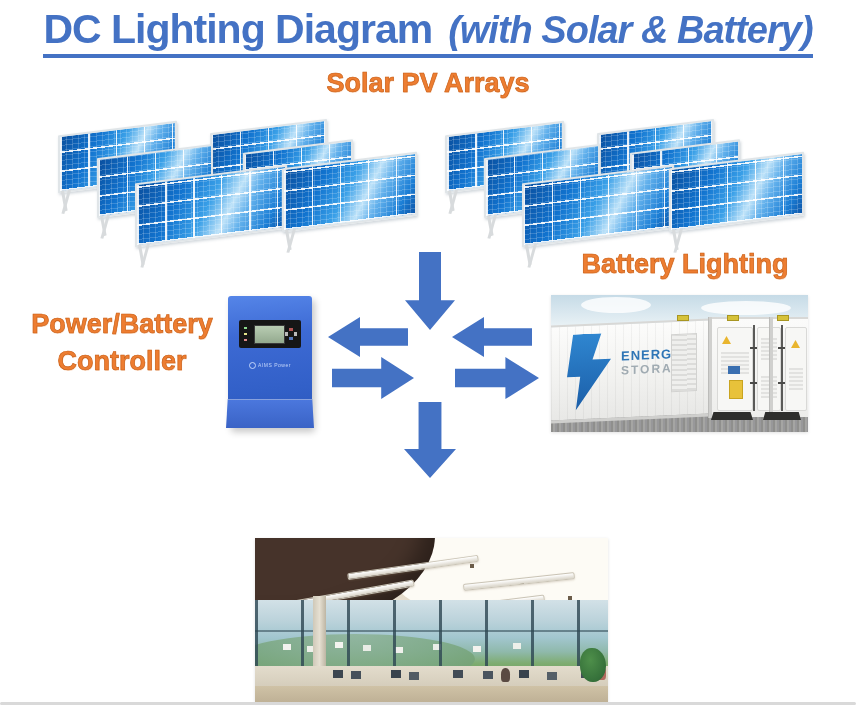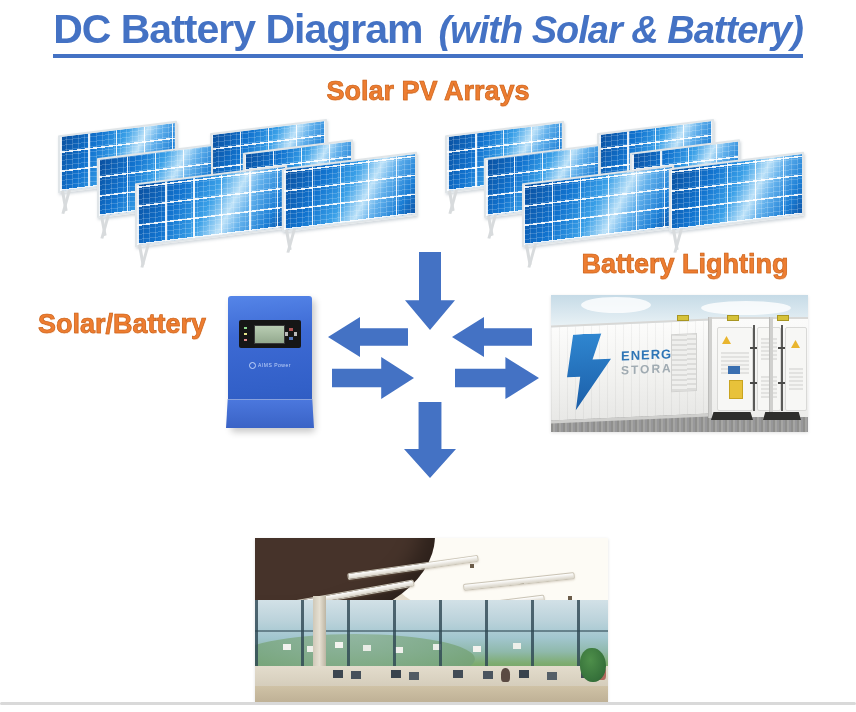--- a/index.html
+++ b/index.html
@@ -8,21 +8,21 @@
 
   
   .title{position:absolute;left:0;top:6px;width:856px;text-align:center;color:#4472C4;white-space:nowrap;}
   .title-inner{display:inline-block;border-bottom:4px solid #4472C4;padding-bottom:1px;}
   .t-main{font-size:41px;font-weight:800;letter-spacing:-1px;}
   .t-sub{font-size:38px;font-weight:600;font-style:italic;margin-left:16px;letter-spacing:-1px;}
 
   
   .olabel{position:absolute;color:#ED7D31;font-weight:800;text-align:center;
           -webkit-text-stroke:0.6px #c55a11;text-shadow:0.5px 0.5px 0 #fbe2cf, -0.5px -0.5px 0 #fbe2cf;}
-  .lbl-solar{left:0;top:76px;width:856px;font-size:27px;}
+  .lbl-solar{left:0;top:68px;width:856px;font-size:27px;}
   .lbl-controller{left:0;top:306px;width:244px;font-size:27px;line-height:37px;}
   .lbl-battery{left:535px;top:249px;width:300px;font-size:27px;}
   .lbl-lighting{left:0;top:485px;width:856px;font-size:27px;}
 
   
   .array{position:absolute;width:375px;height:135px;}
   .grp-left{left:45px;top:118px;}
   .grp-right{left:432px;top:118px;}
   .panel{position:absolute;transform:skewY(-7deg);border:2px solid #e0e5e8;border-radius:1px;
     box-shadow:1px 2px 3px rgba(90,110,130,.28);
@@ -167,21 +167,21 @@
     background:linear-gradient(180deg,#cfc2a6,#bfb196);}
 
   .frame-bottom{position:absolute;left:0;top:702px;width:856px;height:3px;background:#d9d9d9;border-radius:3px;}
 </style>
 </head>
 <body>
 
 <div class="canvas">
 
   <div class="title">
-    <span class="title-inner"><span class="t-main">DC Battery Diagram</span><span class="t-sub">(with Solar &amp; Battery)</span></span>
+    <span class="title-inner"><span class="t-main">DC Lighting Diagram</span><span class="t-sub">(with Solar &amp; Battery)</span></span>
   </div>
 
   <div class="olabel lbl-solar">Solar PV Arrays</div>
 
   <div class="array grp-left">
     <div class="panel pA"></div>
     <div class="panel pD"></div>
     <div class="panel pB"></div>
     <div class="panel pE"></div>
     <div class="panel pC"></div>
@@ -198,21 +198,22 @@
   </div>
 
   <div class="arrow a-down arr-top"></div>
   <div class="arrow a-left arr-l-left"></div>
   <div class="arrow a-right arr-l-right"></div>
   <div class="arrow a-left arr-r-left"></div>
   <div class="arrow a-right arr-r-right"></div>
   <div class="arrow a-down arr-bottom"></div>
 
   <div class="olabel lbl-controller">
-    <div>Solar/Battery</div>
+    <div>Power/Battery</div>
+    <div>Controller</div>
   </div>
 
   <div class="controller">
     <div class="ctrl-display">
       <div class="ctrl-leds"></div>
       <div class="ctrl-lcd"></div>
       <div class="ctrl-dpad"></div>
     </div>
     <div class="ctrl-logo"><span class="dot"></span><span>AIMS Power</span></div>
     <div class="ctrl-flap"></div>

